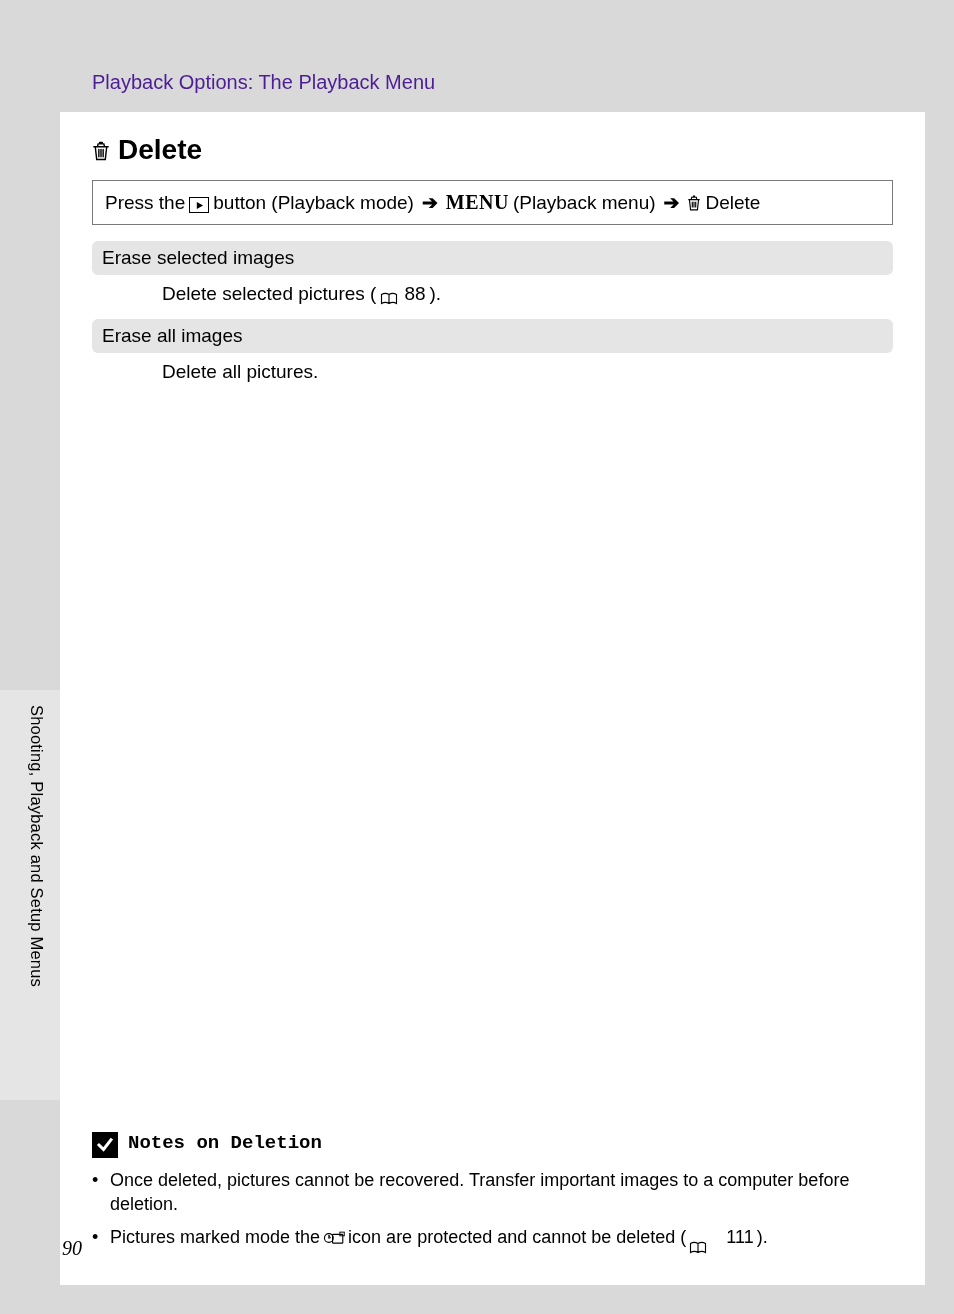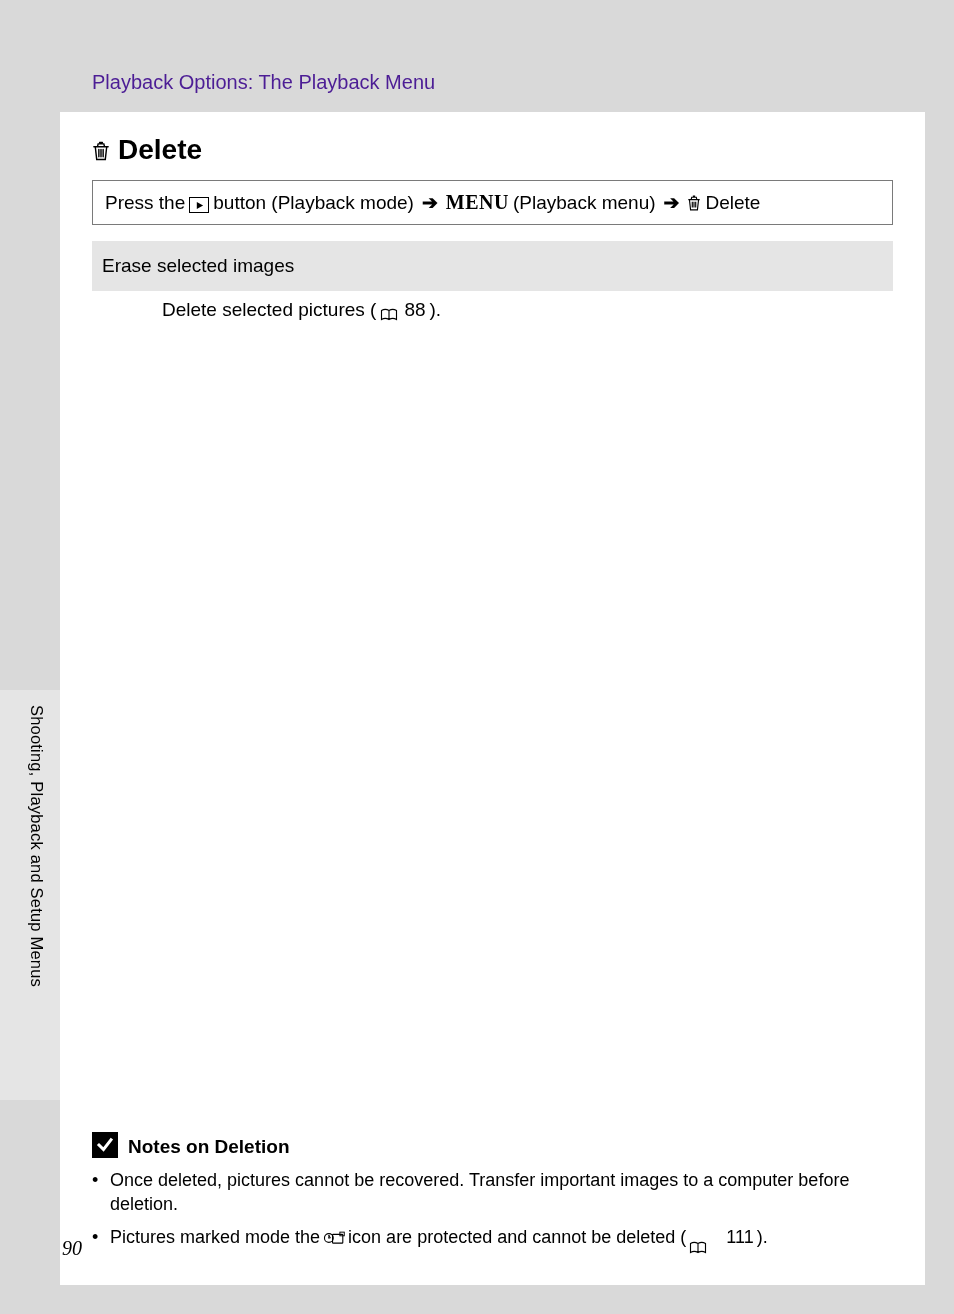--- a/index.html
+++ b/index.html
@@ -53,21 +53,22 @@
   }
   .arrow { font-weight:700; margin:0 4px;}
   .desc {
     font-size: 20px;
     font-weight: 300;
     margin-bottom: 14px;
   }
   .option-head {
     background:#e5e5e5;
     font-size:19px;
-    padding:14px 10px;
+    padding:6px 10px;
+    border-radius:6px;
   }
   .option-body {
     font-size:19px;
     font-weight:400;
     padding:8px 10px 14px 70px;
     display:flex;
     align-items:center;
     gap:4px;
     flex-wrap:wrap;
   }
@@ -92,23 +93,24 @@
     font-weight:300;
     letter-spacing:0.2px;
   }
   .notes {
     position:absolute;
     left:32px; bottom:28px;
     width:805px;
   }
   .notes-title-row {
     display:flex;
-    align-items:flex-end;
+    align-items:flex-start;
     gap:10px;
     margin-bottom:10px;
+    font-family:Liberation Mono, monospace;
   }
   .check-badge {
     width:26px; height:26px;
     background:#000;
     display:flex; align-items:center; justify-content:center;
   }
   .check-badge svg { width:18px; height:18px; }
   .notes-title { font-size:19px; font-weight:700; }
   .notes ul { list-style:none; }
   .notes li {
@@ -187,20 +189,26 @@
       <div class="option-body">
         <span>Delete selected pictures (</span>
           <span class="book-icon"><svg viewBox="0 0 24 18">
               <path d="M2 3 Q7 0 12 3 Q17 0 22 3 L22 15 Q17 12 12 15 Q7 12 2 15 Z M12 3 L12 15" fill="none" stroke="#000" stroke-width="1.5"></path>
             </svg></span>
           <span style="margin-left:2px">88</span>
           <span>).</span>
       </div>
     </div>
 
+    <div>
+      <div class="option-head">Erase all images</div>
+      <div class="option-body">
+        <span>Delete all pictures.</span>
+      </div>
+    </div>
   </div>
 
   <div class="notes">
     <div class="notes-title-row">
       <span class="check-badge">
         <svg viewBox="0 0 24 24">
             <polyline points="4,12 10,18 20,5" fill="none" stroke="#fff" stroke-width="4" stroke-linecap="square"></polyline>
           </svg>
       </span>
       <span class="notes-title">Notes on Deletion</span>

